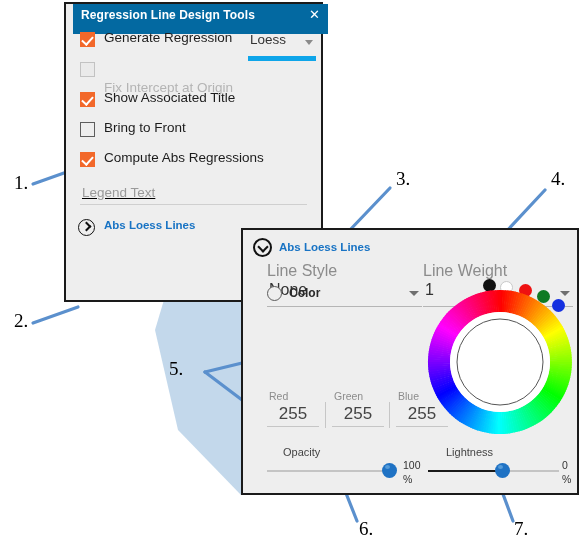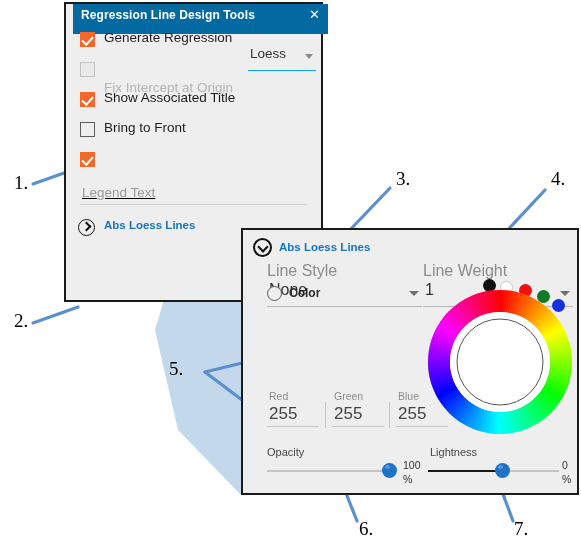--- a/index.html
+++ b/index.html
@@ -43,22 +43,22 @@
     border:solid #ffffff;border-width:0 2px 2px 0;transform:rotate(42deg);
   }
   .cblabel{
     position:absolute;left:38px;top:4px;font-size:13.5px;color:#1c1c1c;
     white-space:nowrap;
   }
   .cblabel.dim{color:#b4b4b4;margin-top:20px;}
 
   
   #loess-dd{
-    position:absolute;left:182px;top:20px;width:68px;height:24px;
-    border-bottom:1px solid #0ea5e9;
+    position:absolute;left:182px;top:6px;width:68px;height:24px;
+    border-bottom:5px solid #0ea5e9;
   }
   #loess-val{position:absolute;left:2px;top:0;font-size:13.5px;color:#333;}
   #loess-caret{
     position:absolute;right:3px;top:8px;width:0;height:0;
     border-left:4.5px solid transparent;border-right:4.5px solid transparent;
     border-top:5px solid #8a8a8a;
   }
 
   
   .tfield{position:relative;margin:0 14px;text-decoration:underline;}
@@ -121,25 +121,25 @@
   }
   #color-radio .lab{position:absolute;left:22px;top:0px;font-size:12px;font-weight:bold;color:#2a2a2a;}
 
   
   .swatch{position:absolute;width:13px;height:13px;border-radius:50%;}
 
   
   .rgbf{position:absolute;width:52px;}
   .rgbf .lab{font-size:10.5px;color:#8c8c8c;padding-left:2px;}
   .rgbf .valrow{border-bottom:1px solid #c6c6c6;margin-top:2px;}
-  .rgbf .val{font-size:17px;color:#444;padding:0 2px 2px;}
+  .rgbf .val{font-size:17px;color:#444;padding:0 2px 2px;text-align:center;}
   .rgbdiv{position:absolute;width:1px;background:#c6c6c6;}
 
   
-  .sld-label{position:absolute;font-size:11px;color:#444;}
+  .sld-label{position:absolute;font-size:11px;color:#444;margin-left:16px;}
   .sld-track{position:absolute;height:2px;}
   .sld-thumb{
     position:absolute;width:15px;height:15px;border-radius:50%;
     background:#1f72c4;
   }
   .sld-thumb::after{
     content:"";position:absolute;left:3px;top:2px;width:5px;height:4px;
     border-radius:50%;background:#5ea2dd;opacity:.85;
   }
   .sld-num{position:absolute;font-size:10.5px;color:#333;line-height:11px;}
@@ -193,20 +193,21 @@
       <span class="cblabel">Show Associated Title</span>
     </div>
 
     <div class="cbrow">
       <span class="cbox off"></span>
       <span class="cblabel">Bring to Front</span>
     </div>
 
     <div class="cbrow">
       <span class="cbox on"></span>
+      <span class="cblabel">Compute Abs Regressions</span>
     </div>
 
     <div class="tfield" style="margin-top:6px;">
       <div class="ph uline">Legend Text</div>
     </div>
 
 
     <div style="margin-top:10px;">
       <div class="exprow">
         <span class="circ"></span>

